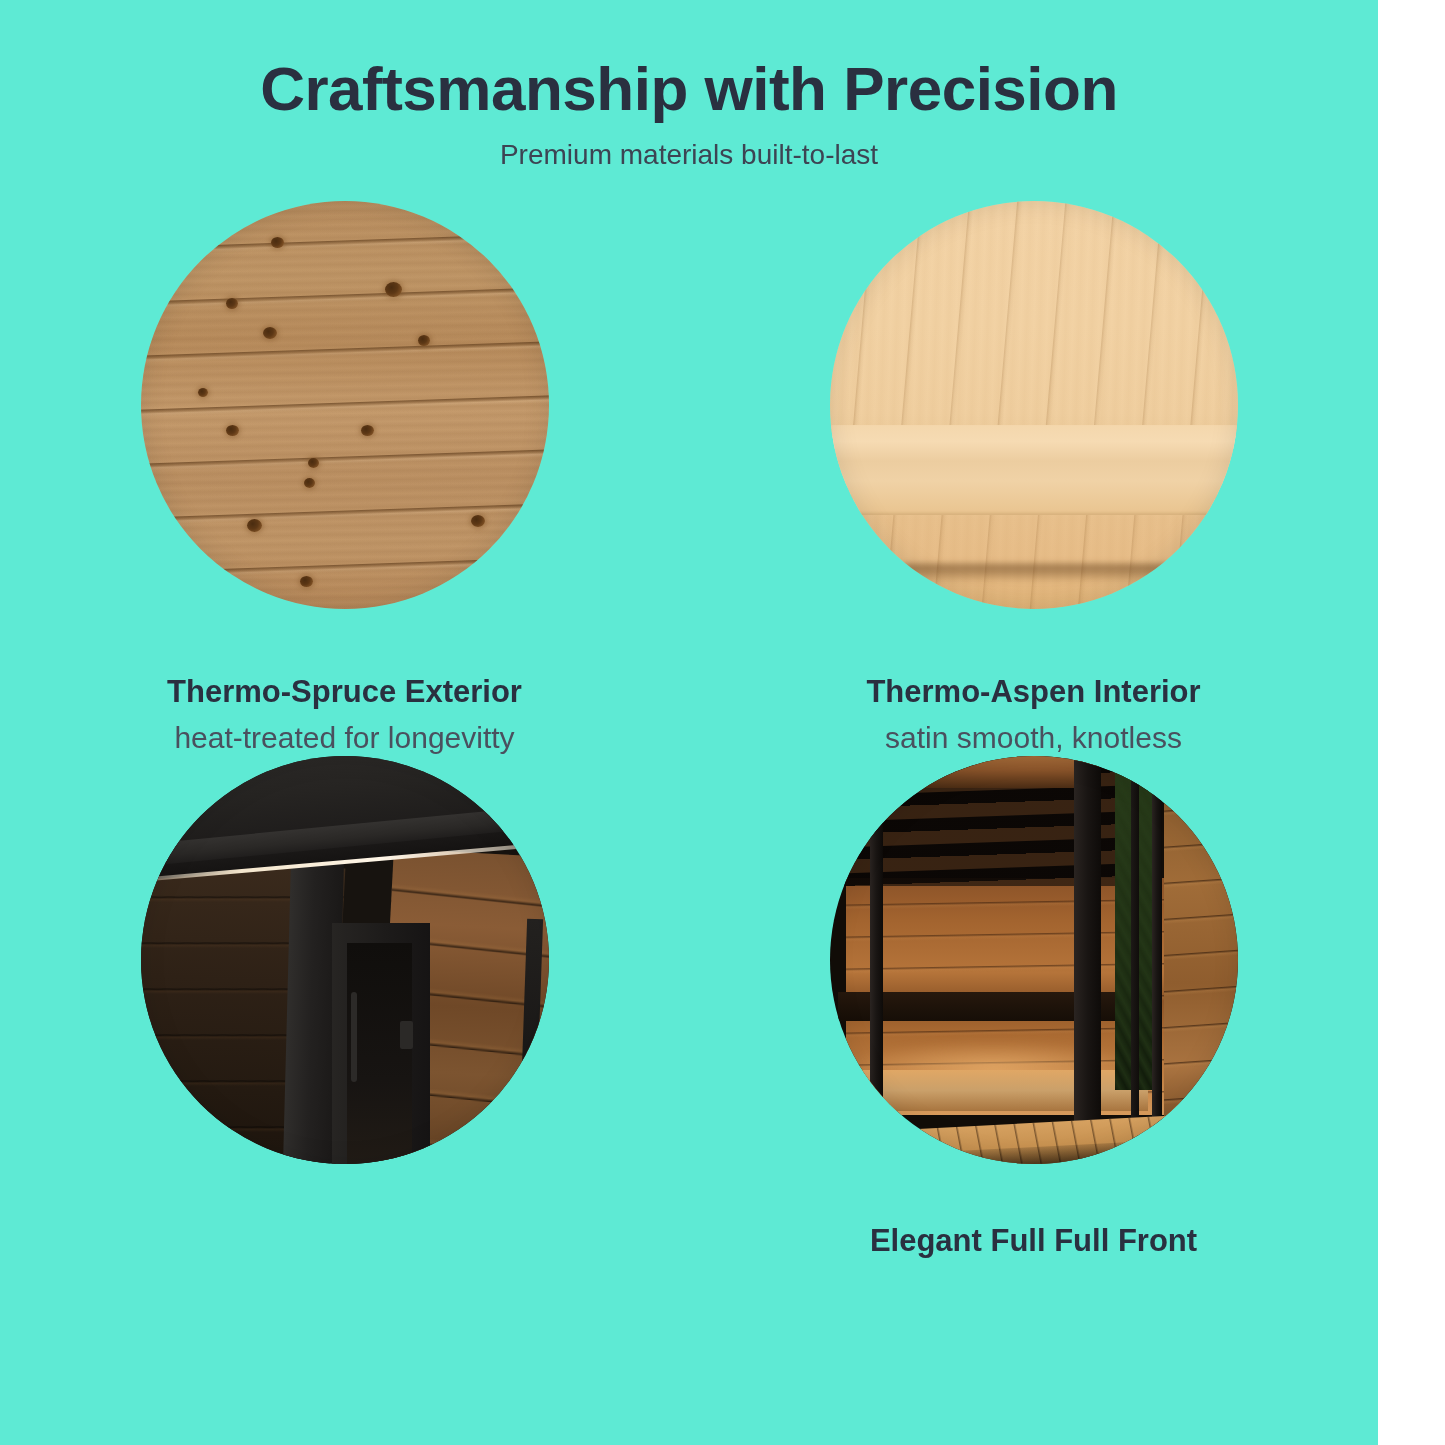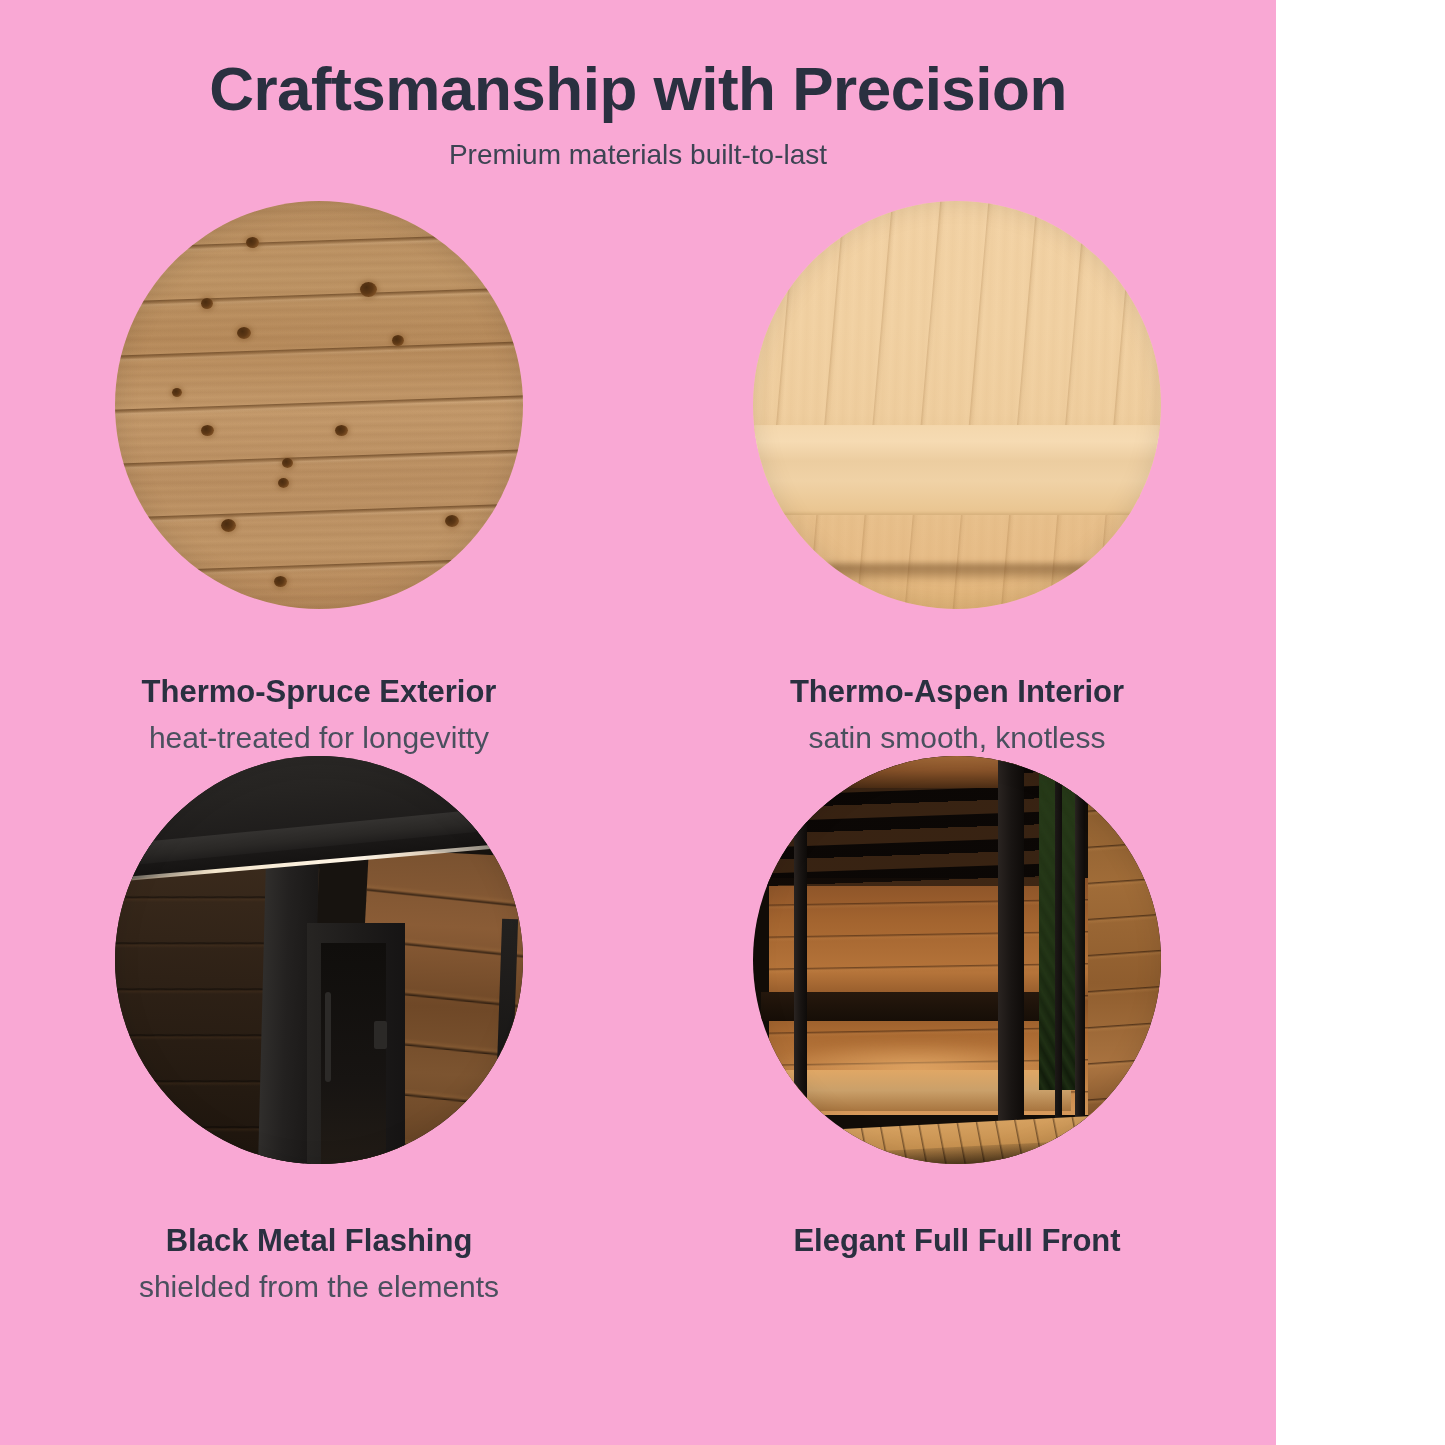--- a/index.html
+++ b/index.html
@@ -9,23 +9,23 @@
   }
   body {
     width: 1445px;
     height: 1445px;
     font-family: "Liberation Sans", sans-serif;
     color: #2a3040;
     overflow: hidden;
   }
   .page {
     position: relative;
-    width: 1276px;
+    width: 1378px;
     height: 1445px;
-    background: #f9a8d4;
+    background: #5eead4;
     box-sizing: border-box;
   }
 
   
   .header {
     padding-top: 56px;
     text-align: center;
   }
   .page-title {
     font-size: 62px;
@@ -498,24 +498,20 @@
           <div class="fl-doorglass"></div>
           <div class="fl-handle"></div>
           <div class="fl-lock"></div>
           <div class="fl-rightedge"></div>
           <div class="fl-roof"></div>
           <div class="fl-roof-band"></div>
           <div class="fl-lightline"></div>
         </div>
         <div class="vignette"></div>
       </div>
-      <div class="caption">
-        <p class="caption-title">Black Metal Flashing</p>
-        <p class="caption-sub">shielded from the elements</p>
-      </div>
     </div>
 
     <div class="feature-card row-2">
       <div class="media-circle">
         <div class="media-inner tex-glass">
           <div class="gl-backwall"></div>
           <div class="gl-glow"></div>
           <div class="gl-bench"></div>
           <div class="gl-beam"></div>
           <div class="gl-slats"></div>

